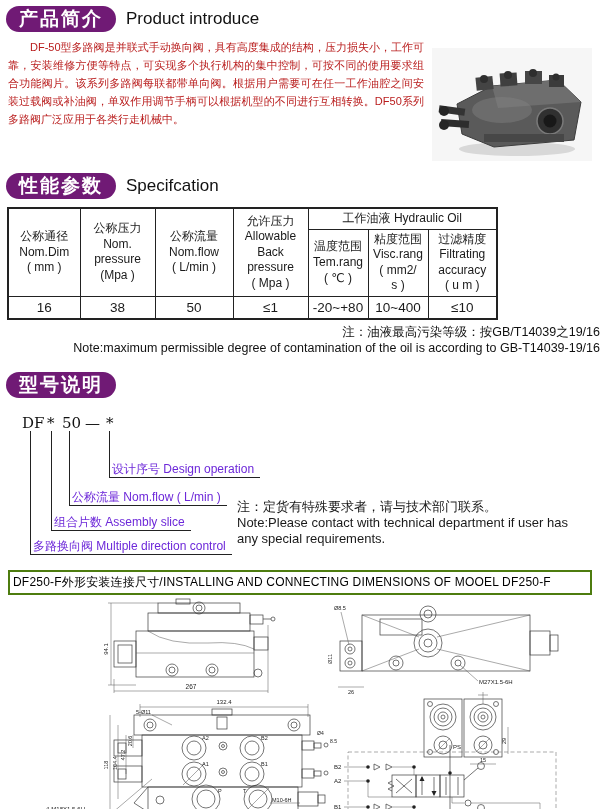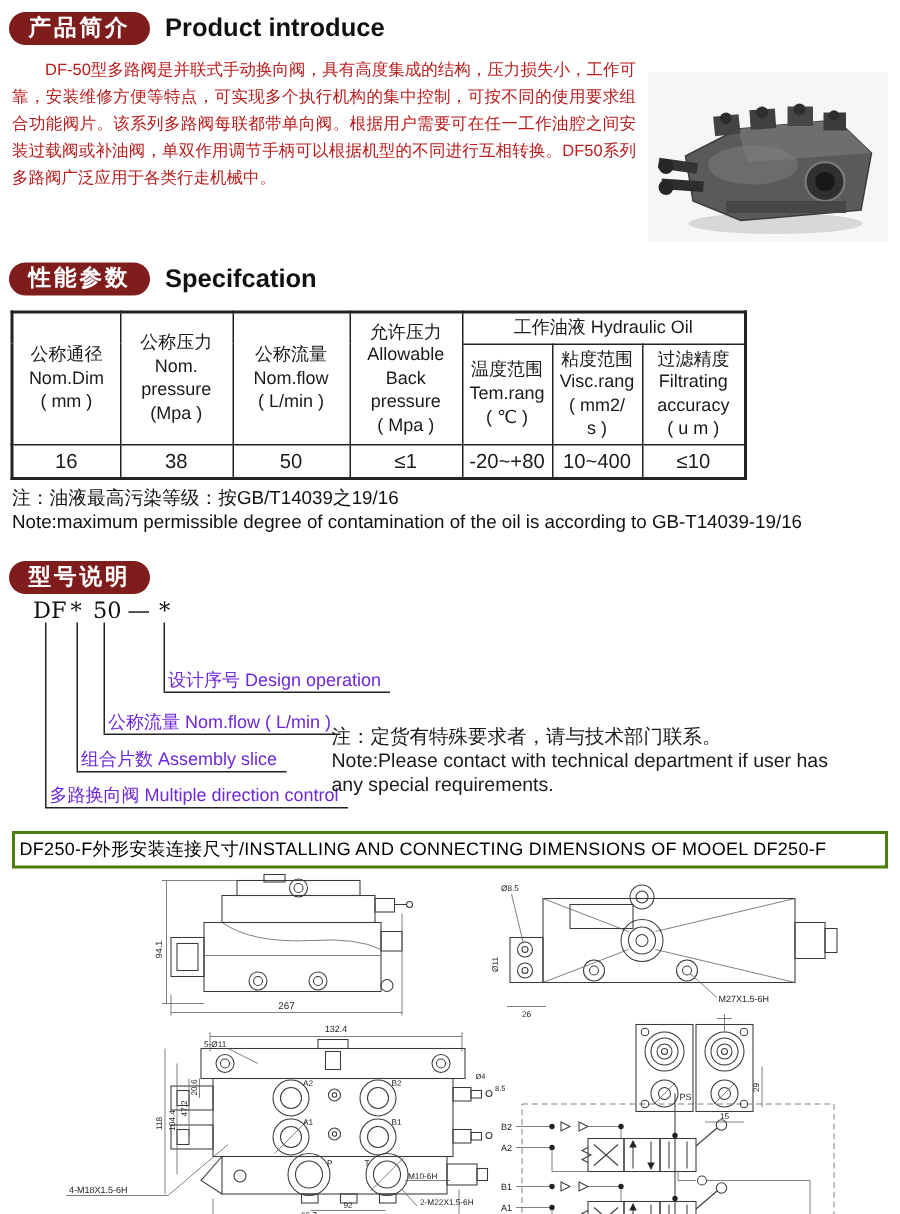--- a/index.html
+++ b/index.html
@@ -1,43 +1,43 @@
 <!DOCTYPE html>
 <html><head>
 <meta charset="utf-8">
 <style>
   * { box-sizing: border-box; margin: 0; padding: 0; }
   html,body { width:600px; background:#ffffff; font-family:"Liberation Sans","DejaVu Sans",sans-serif; color:#1a1a1a; }
   body { padding-top:6px; }
 
   .section-header { display:flex; align-items:center; gap:10px; margin:0 0 0 6px; height:26px; }
-  .badge { background:#7f1d1d; color:#ffffff; font-weight:bold; font-size:15px;
+  .badge { background:#701a75; color:#ffffff; font-weight:bold; font-size:19px;
            padding:3px 13px 4px; border-radius:14px; letter-spacing:2px; line-height:1; }
-  .section-title { font-size:17px; color:#111; font-weight:700; }
+  .section-title { font-size:17px; color:#111; font-weight:400; }
 
   .intro-row { display:flex; margin:6px 8px 0 8px; }
   .intro-text { width:424px; font-size:11px; line-height:18px; text-align:justify; text-indent:2em; color:#b91c1c; }
   .photo-box { width:160px; height:113px; margin-left:8px; margin-top:10px; }
 
   .spec-header { margin-top:12px; }
   table.spec { border-collapse:collapse; border:2px solid #222; margin:8px 0 0 7px; table-layout:fixed; }
   table.spec th, table.spec td { border:1px solid #222; text-align:center; vertical-align:middle; }
   table.spec th { font-weight:normal; font-size:12px; line-height:1.3; white-space:pre-line; padding:2px 0; }
   table.spec td { font-size:13.5px; height:23px; }
 
-  .notes { margin:4px 0 0 8px; }
+  .notes { margin:4px 0 0 8px;text-align:right; }
   .note-line { font-size:12.5px; line-height:16px; color:#111; }
 
   .model-header { margin-top:16px; }
-  .model-area { position:relative; height:152px; margin-top:0; }
+  .model-area { position:relative; height:152px; margin-top:16px; }
   .code-token { position:absolute; top:0; font-family:"DejaVu Serif","Liberation Serif",serif; font-size:15px; color:#111; }
   .vline { position:absolute; width:1px; background:#222; }
   .branch-label { position:absolute; font-size:12px; line-height:14px; color:#6d28d9;
                   border-bottom:1px solid #222; padding:0 6px 1px 3px; white-space:nowrap; }
-  .model-note { position:absolute; left:221px; top:84px; width:350px; }
+  .model-note { position:absolute; left:237px; top:84px; width:350px; }
   .model-note .cn { font-size:13px; line-height:17px; }
   .model-note .en { font-size:13px; line-height:16px; }
 
   .dim-bar { margin:4px 8px 0 8px; border:2px solid #4d7c0f; padding:2px 3px; font-size:12px;
              letter-spacing:0.2px; color:#000; white-space:nowrap; overflow:hidden; }
 
   .drawings { display:block; margin-top:2px; }
   svg text { font-family:"Liberation Sans",sans-serif; fill:#222; }
   .dline { stroke:#3a3a3a; stroke-width:0.7; fill:none; }
   .dthin { stroke:#555; stroke-width:0.5; fill:none; }

